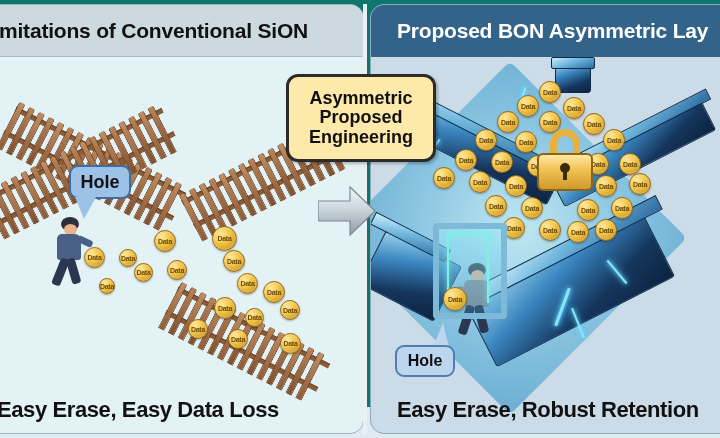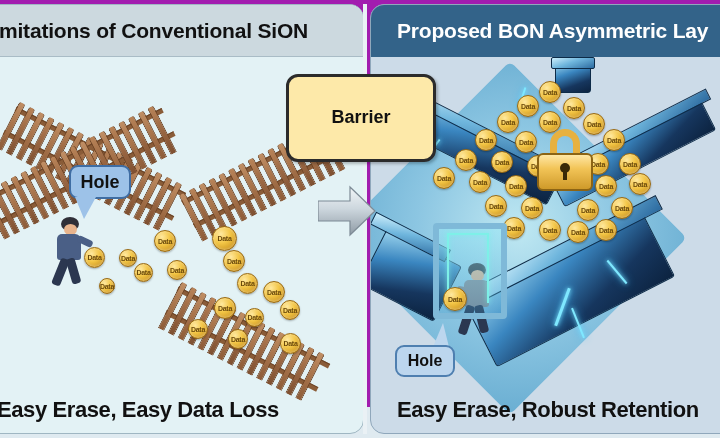--- a/index.html
+++ b/index.html
@@ -1,19 +1,19 @@
 <!DOCTYPE html>
 <html><head>
 <meta charset="utf-8">
 <style>
   * { margin:0; padding:0; box-sizing:border-box; }
   html,body { width:720px; height:438px; overflow:hidden; background:#dfeaf0; }
   body { font-family:"Liberation Sans", sans-serif; }
 
-  .stage { position:relative; width:720px; height:407px; background:#a21caf; }
+  .stage { position:relative; width:720px; height:407px; background:#0f766e; }
 
   
   .panel { position:absolute; top:4px; height:430px; border-radius:14px; overflow:hidden; }
   .panel-left  { left:-18px; width:382px; background:#e3f2f5; border:1px solid #9fb6c2; }
   .panel-right { left:370px; width:368px; background:#ccdbe8; border:1px solid #8fa7bb; }
 
   .title-bar { position:absolute; left:0; top:0; width:100%; height:52px;
                display:flex; align-items:center; }
   .tb-left  { background:#ccd9df; border-bottom:1px solid #a9bcc6; }
   .tb-right { background:#336389; }
@@ -320,21 +320,23 @@
       <span>Hole</span>
     </div>
     <div class="bub-tail" style="left:62px; top:318px; border-left:10px solid transparent; border-right:6px solid transparent; border-bottom:24px solid #bcd6ee; z-index:19;"></div>
 
     <div class="caption cap-right">Easy Erase, Robust Retention</div>
   </div>
 
   <div class="divider"></div>
 
   <div class="callout">
-    <span>Barrier</span>
+    <span>Asymmetric</span>
+    <span>Proposed</span>
+    <span>Engineering</span>
   </div>
 
   <div class="arrow">
     <svg width="58" height="52" viewBox="0 0 58 52">
       <defs>
         <linearGradient id="ag" x1="0" y1="0" x2="0" y2="1">
           <stop offset="0%" stop-color="#f2f6f8"></stop>
           <stop offset="45%" stop-color="#cdd7de"></stop>
           <stop offset="100%" stop-color="#8f9ba5"></stop>
         </linearGradient>

